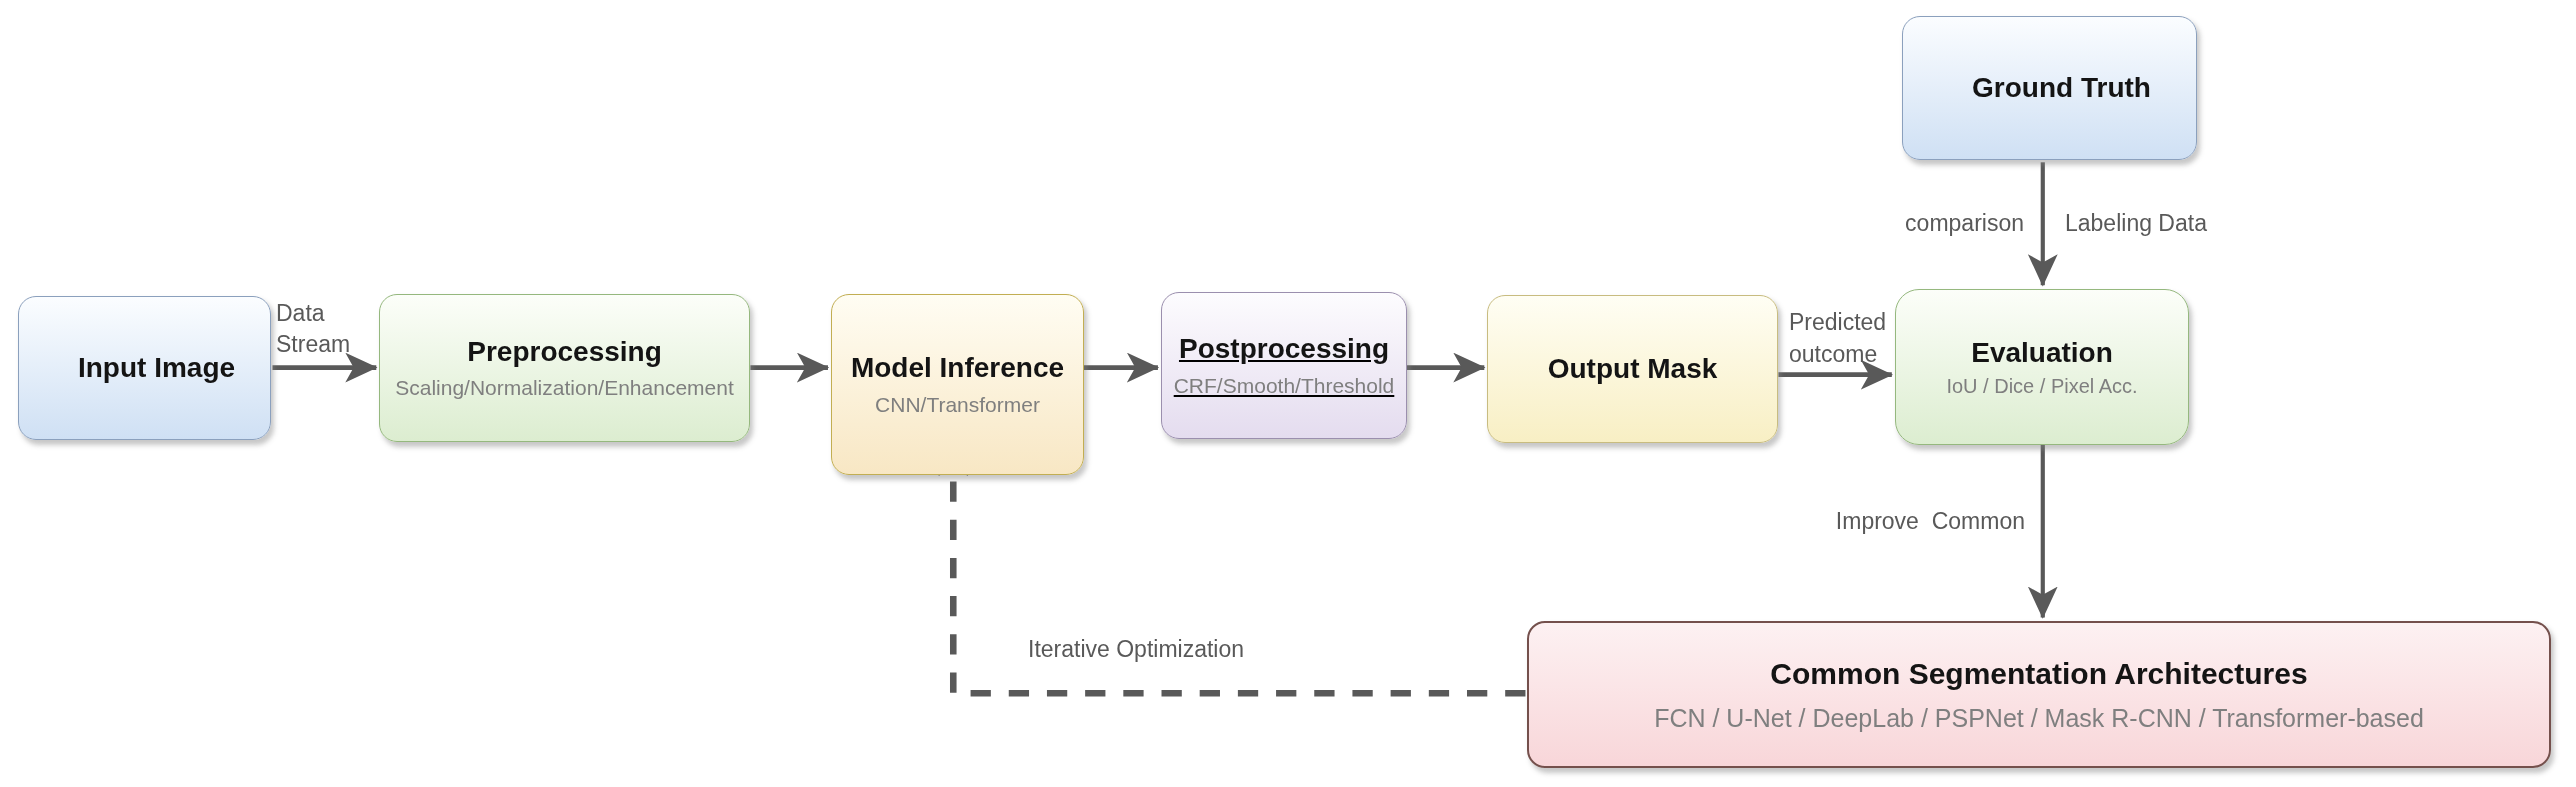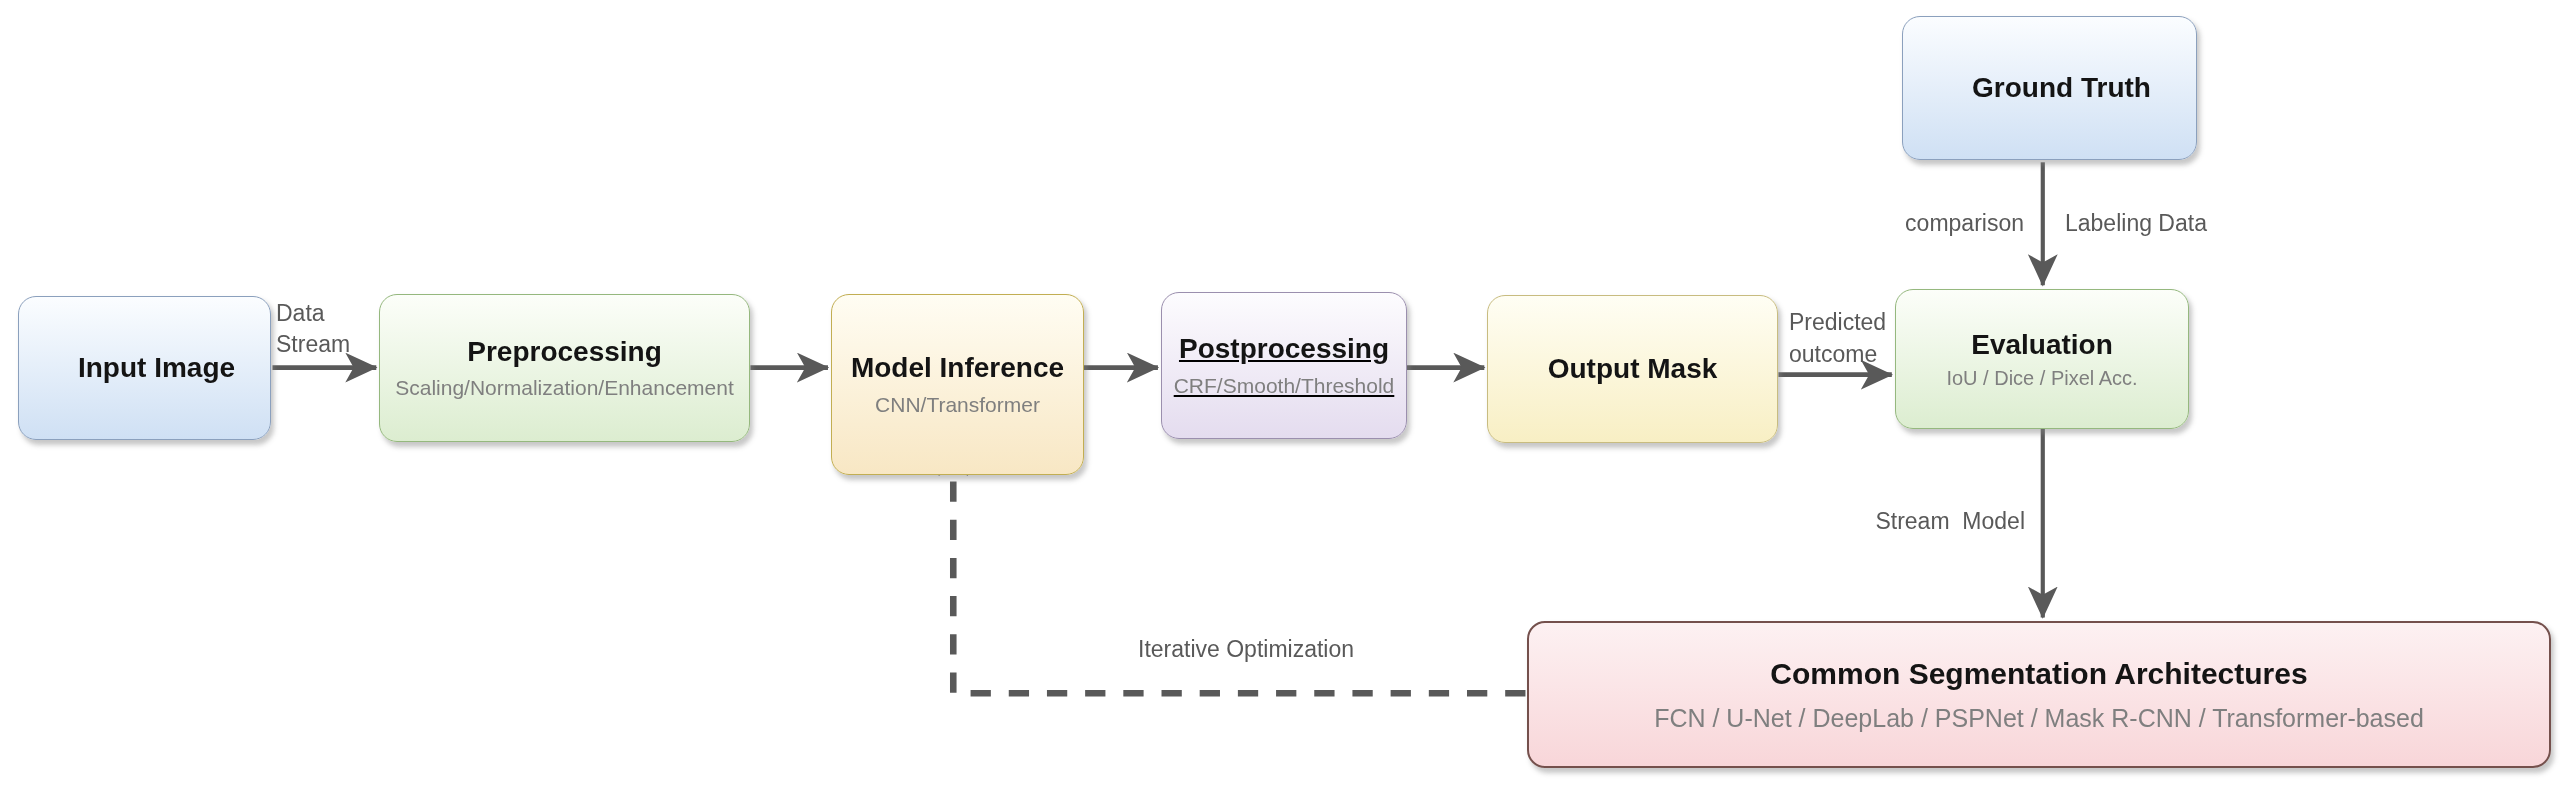--- a/index.html
+++ b/index.html
@@ -57,42 +57,42 @@
   .node.gold   { border-color: var(--gold-border);   background: linear-gradient(to bottom, var(--gold-top),   var(--gold-bottom)); }
   .node.purple { border-color: var(--purple-border); background: linear-gradient(to bottom, var(--purple-top), var(--purple-bottom)); }
   .node.yellow { border-color: var(--yellow-border); background: linear-gradient(to bottom, var(--yellow-top), var(--yellow-bottom)); }
   .node.pink   { border-color: var(--pink-border);   background: linear-gradient(to bottom, var(--pink-top),   var(--pink-bottom)); border-width: 2.4px; }
 
   #node-input-image          { left: 18px;   top: 296px;  width: 253px;  height: 144px; }
   #node-preprocessing        { left: 379px;  top: 294px;  width: 371px;  height: 148px; }
   #node-model-inference      { left: 831px; top: 294px;  width: 253px;  height: 181px; }
   #node-postprocessing       { left: 1161px; top: 292px;  width: 246px;  height: 147px; text-decoration: underline; }
   #node-output-mask          { left: 1487px; top: 295px;  width: 291px;  height: 148px; }
-  #node-evaluation           { left: 1895px; top: 289px;  width: 294px;  height: 140px; }
+  #node-evaluation           { left: 1895px; top: 289px;  width: 294px;  height: 156px; border-radius: 24px; }
   #node-ground-truth         { left: 1902px; top: 16px;   width: 295px;  height: 144px; }
   #node-common-architectures { left: 1527px; top: 621px; width: 1024px; height: 147px; }
 
   #node-common-architectures .title    { font-size: 30px; }
   #node-common-architectures .subtitle { font-size: 25px; margin-top: 13px; }
   #node-evaluation .subtitle           { font-size: 20px; margin-top: 6px; }
 
   .edge-label {
     position: absolute;
     z-index: 3;
     font-size: 23px;
     line-height: 31px;
     color: var(--edge-label);
     white-space: nowrap;
   }
   #label-data-stream          { left: 276px;  top: 298px; }
   #label-predicted-outcome    { left: 1782px; top: 306px; line-height: 32px; padding-left: 7px; }
   #label-comparison           { left: 1856px; top: 208px; width: 168px; text-align: right; }
   #label-labeling-data        { left: 2065px; top: 208px; }
   #label-improve-model        { left: 1826px; top: 506px; width: 199px; text-align: right; white-space: pre; }
-  #label-iterative-optimization { left: 1138px; top: 634px; }
+  #label-iterative-optimization { left: 1028px; top: 634px; }
 
   .connector      { stroke: var(--arrow); stroke-width: 8; fill: none; }
   .connector.thin { stroke-width: 7; }
   .connector.dashed { stroke-width: 11; stroke-dasharray: 34 30; }
   .arrowhead-shape { fill: var(--arrow); }
 </style>
 </head>
 <body style="background: rgb(255, 255, 255);">
 
 <div id="diagram">
@@ -157,18 +157,18 @@
 
   <div class="edge-label" id="label-predicted-outcome">
     <div>Predicted</div>
     <div>outcome</div>
   </div>
 
   <div class="edge-label" id="label-comparison">comparison</div>
 
   <div class="edge-label" id="label-labeling-data">Labeling Data</div>
 
-  <div class="edge-label" id="label-improve-model">Stream  Model</div>
+  <div class="edge-label" id="label-improve-model">Improve  Common</div>
 
   <div class="edge-label" id="label-iterative-optimization">Iterative Optimization</div>
 
 </div>
 
 
 </body></html>

